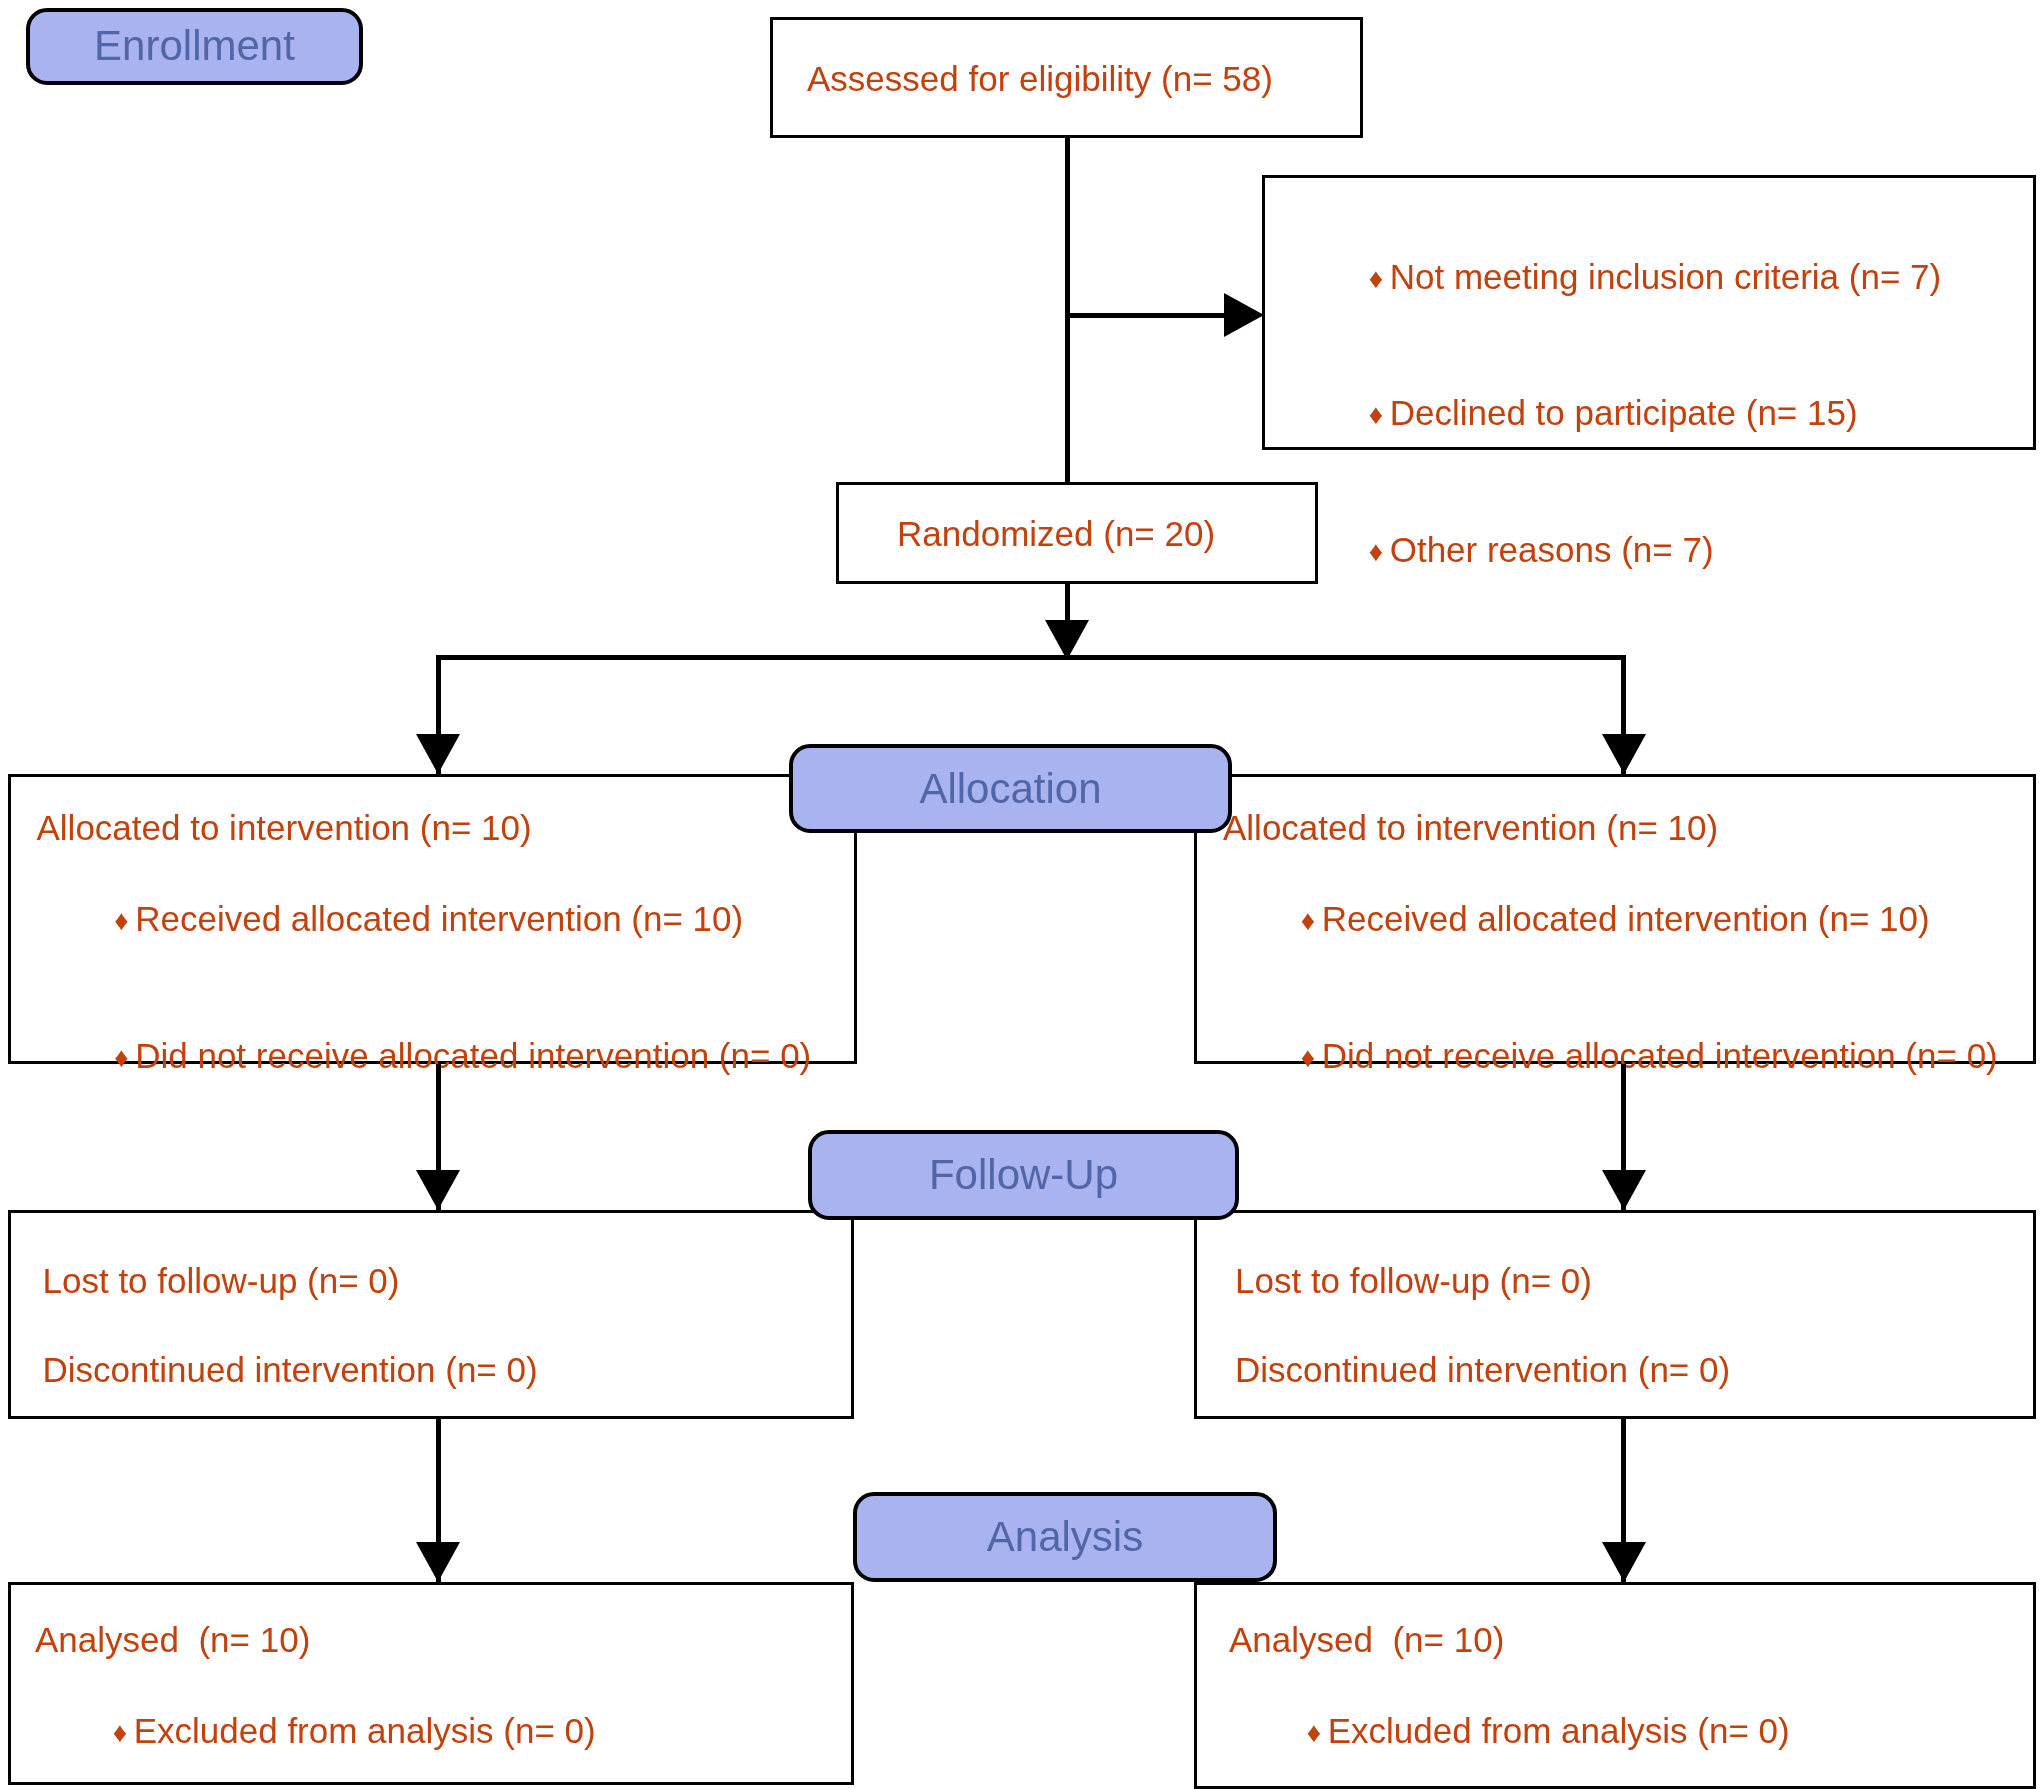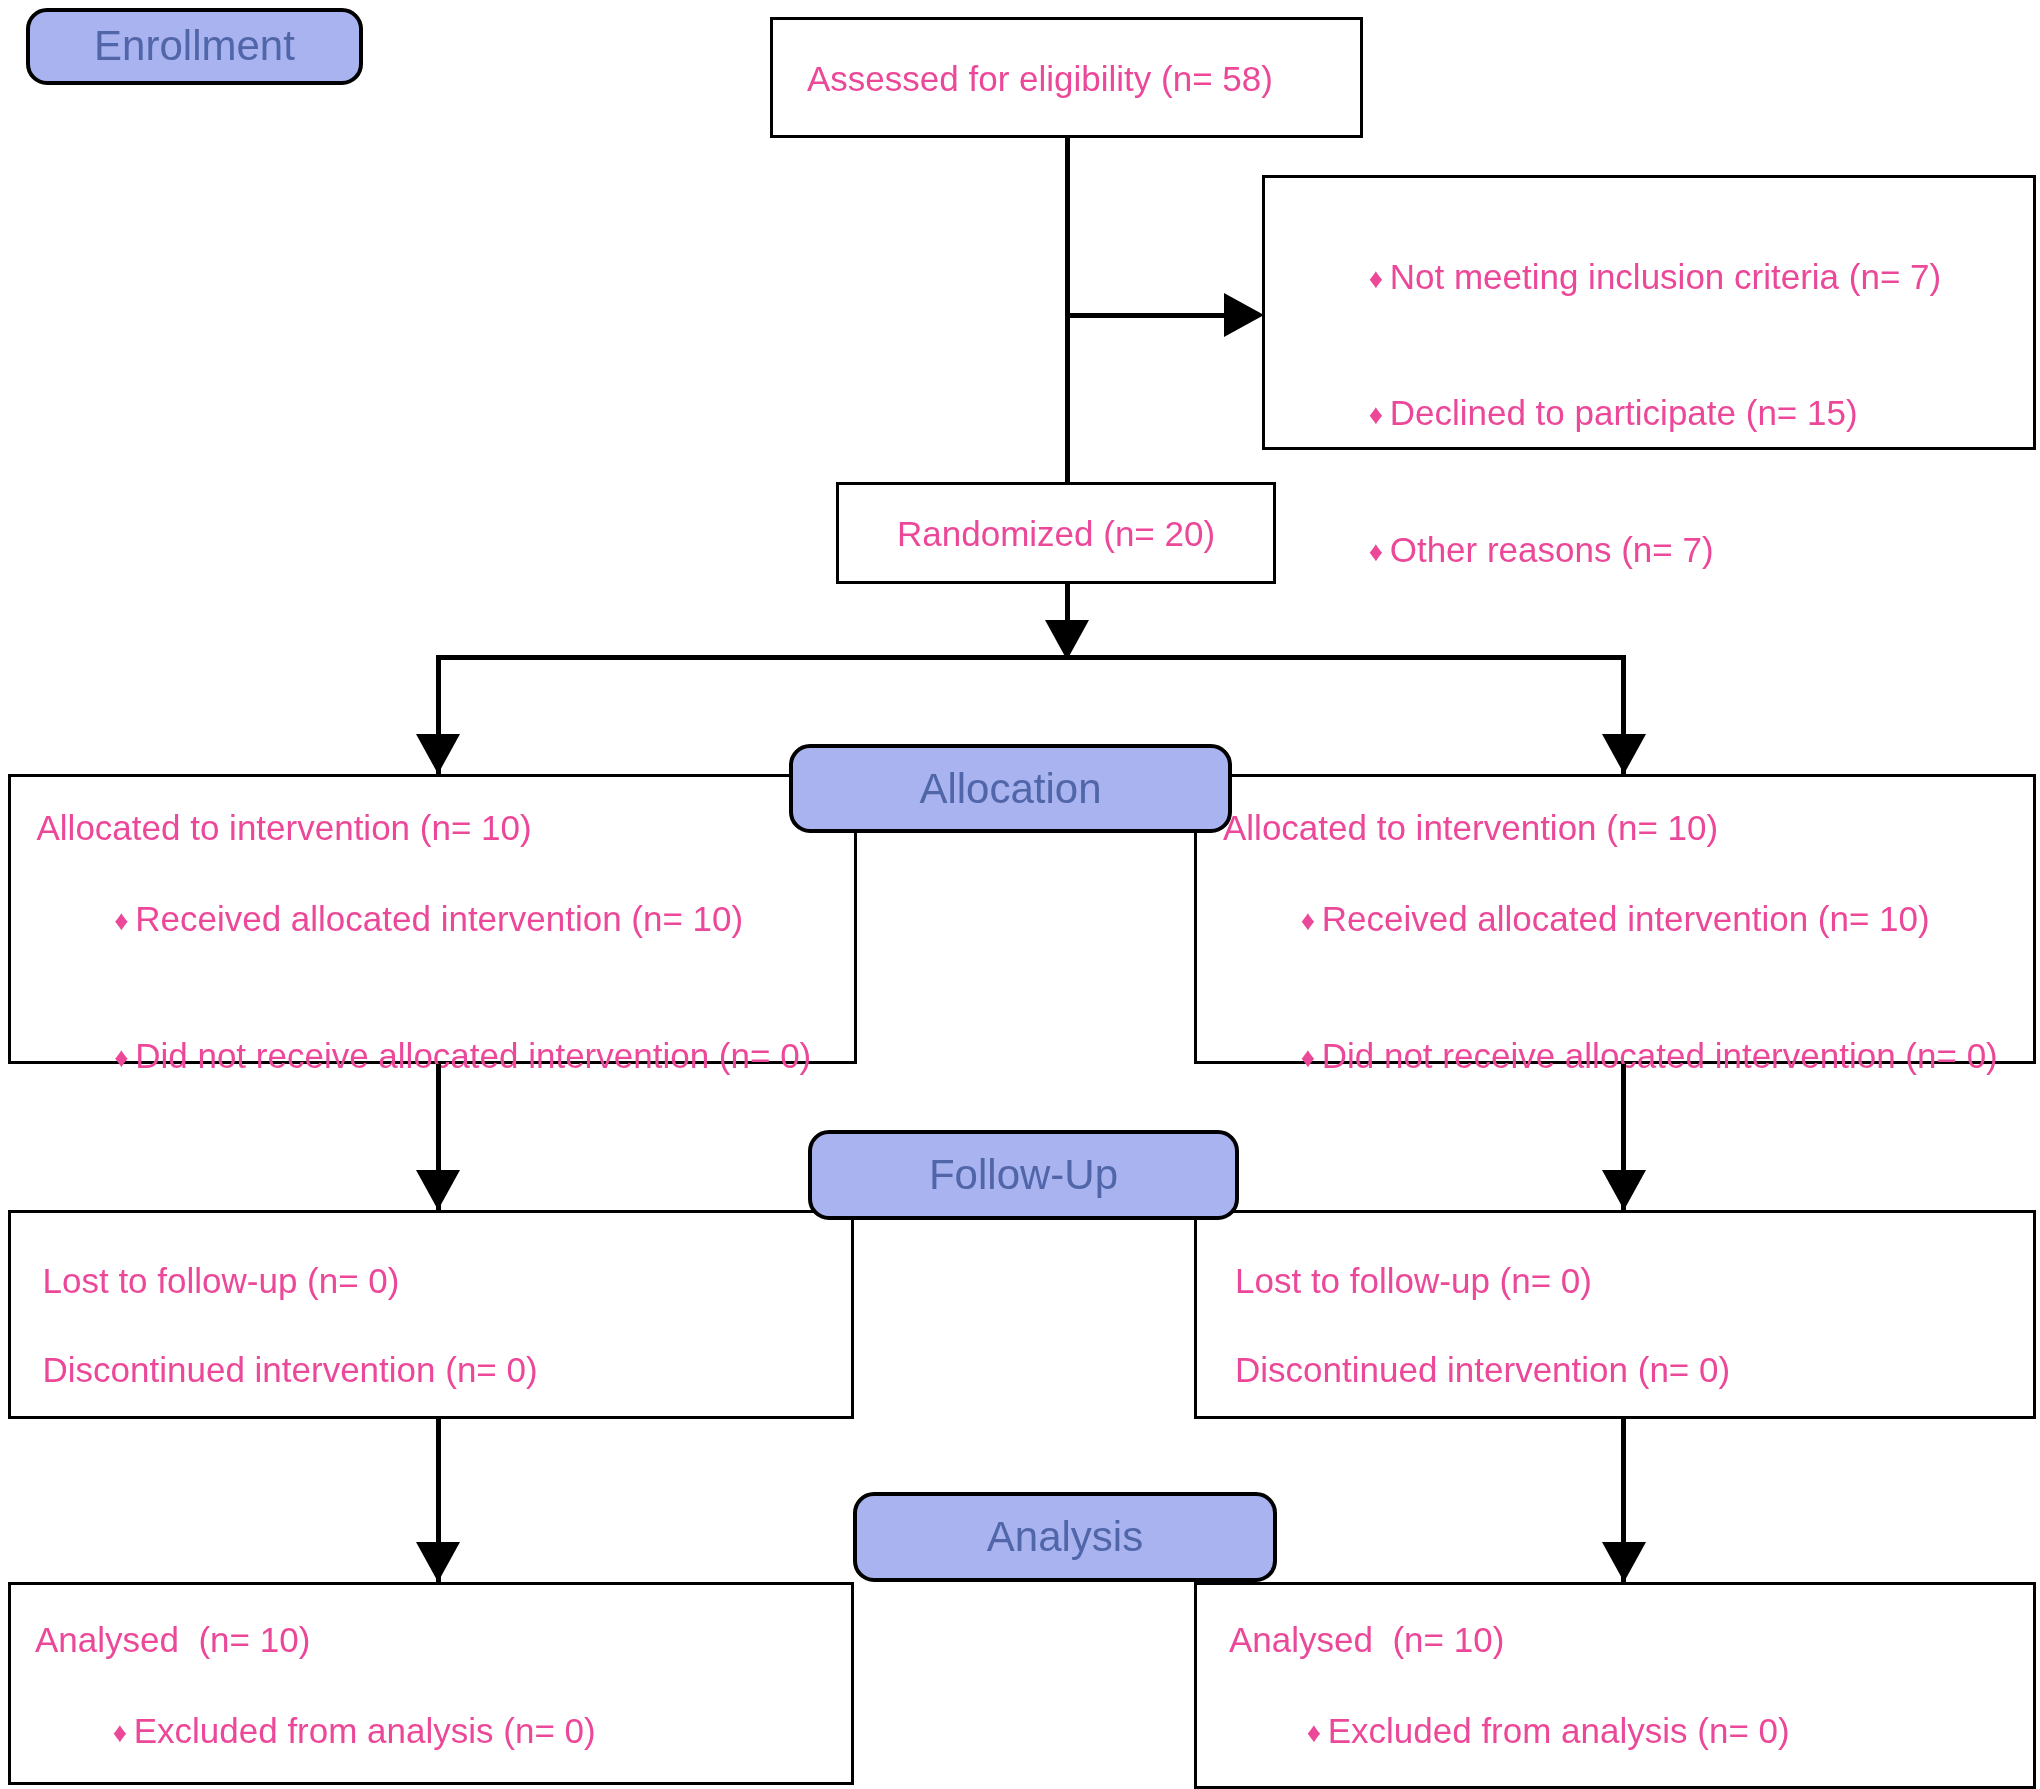--- a/index.html
+++ b/index.html
@@ -15,21 +15,21 @@
     font-family: "Liberation Sans", sans-serif;
     overflow: hidden;
   }
 
   
   .box {
     position: absolute;
     box-sizing: border-box;
     border: 3.8px solid #000000;
     background: #ffffff;
-    color: #ec4899;
+    color: #c2410c;
     font-size: 35px;
     line-height: 1.30;
   }
   .box .line {
     white-space: pre;
   }
   .box .bullet-line {
     white-space: pre;
     text-indent: 0;
   }
@@ -86,21 +86,21 @@
     z-index: 2;
   }
 
   
   #box-eligibility { left: 770px;  top: 17px;   width: 593px;  height: 121px; }
   #box-eligibility .line { padding: 36px 0 0 34px; }
 
   #box-excluded   { left: 1262px; top: 175px;  width: 774px;  height: 275px; }
   #box-excluded .pad { padding: 30px 0 0 26px; }
 
-  #box-randomized { left: 836px;  top: 482px;  width: 440px;  height: 102px; }
+  #box-randomized { left: 836px;  top: 482px;  width: 482px;  height: 102px; }
   #box-randomized .line { padding: 26px 0 0 58px; }
 
   #box-alloc-left  { left: 7.5px;    top: 774px;  width: 849px;  height: 290px; }
   #box-alloc-left .pad { padding: 28px 0 0 26px; }
 
   #box-alloc-right { left: 1194px; top: 774px;  width: 842px;  height: 290px; }
   #box-alloc-right .pad { padding: 28px 0 0 26px; }
 
   #box-follow-left  { left: 7.5px;    top: 1210px; width: 846px;  height: 209px; }
   #box-follow-left .pad { padding: 45px 0 0 32px; }

